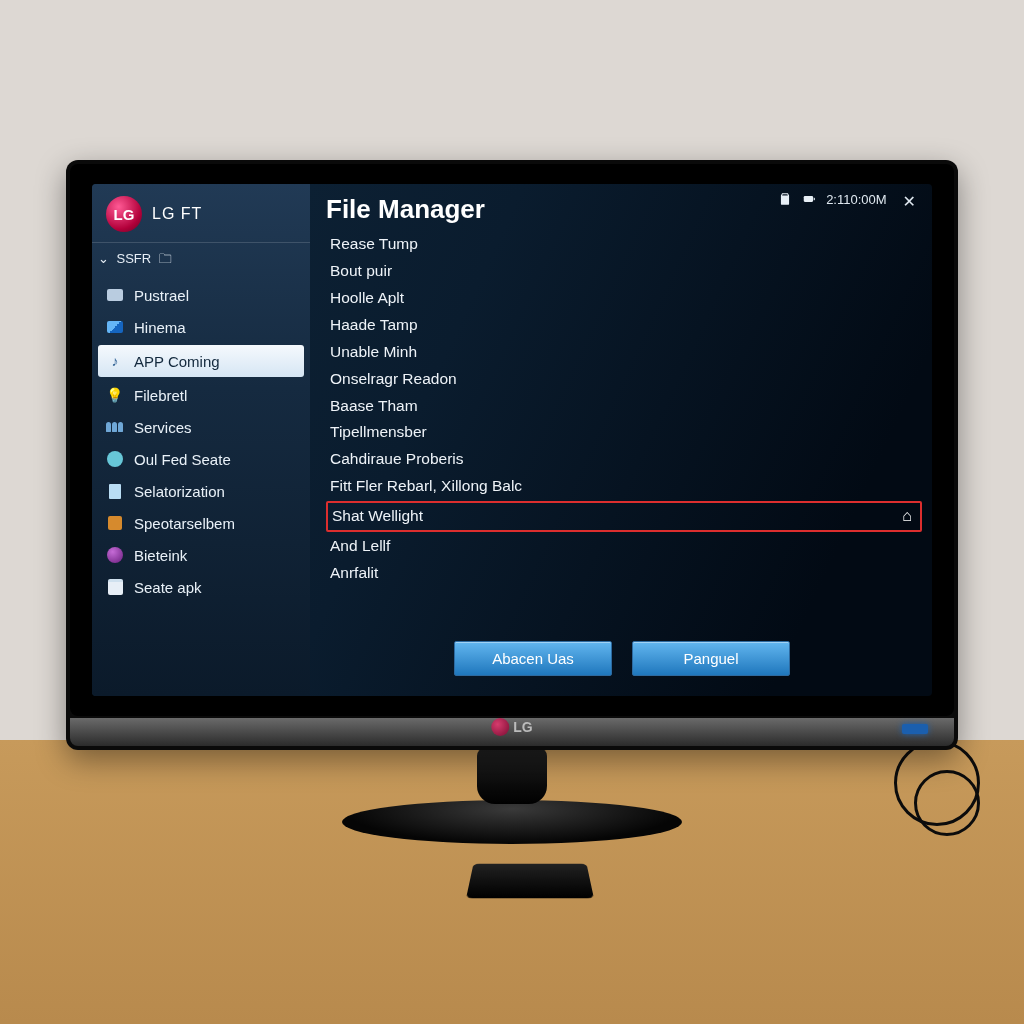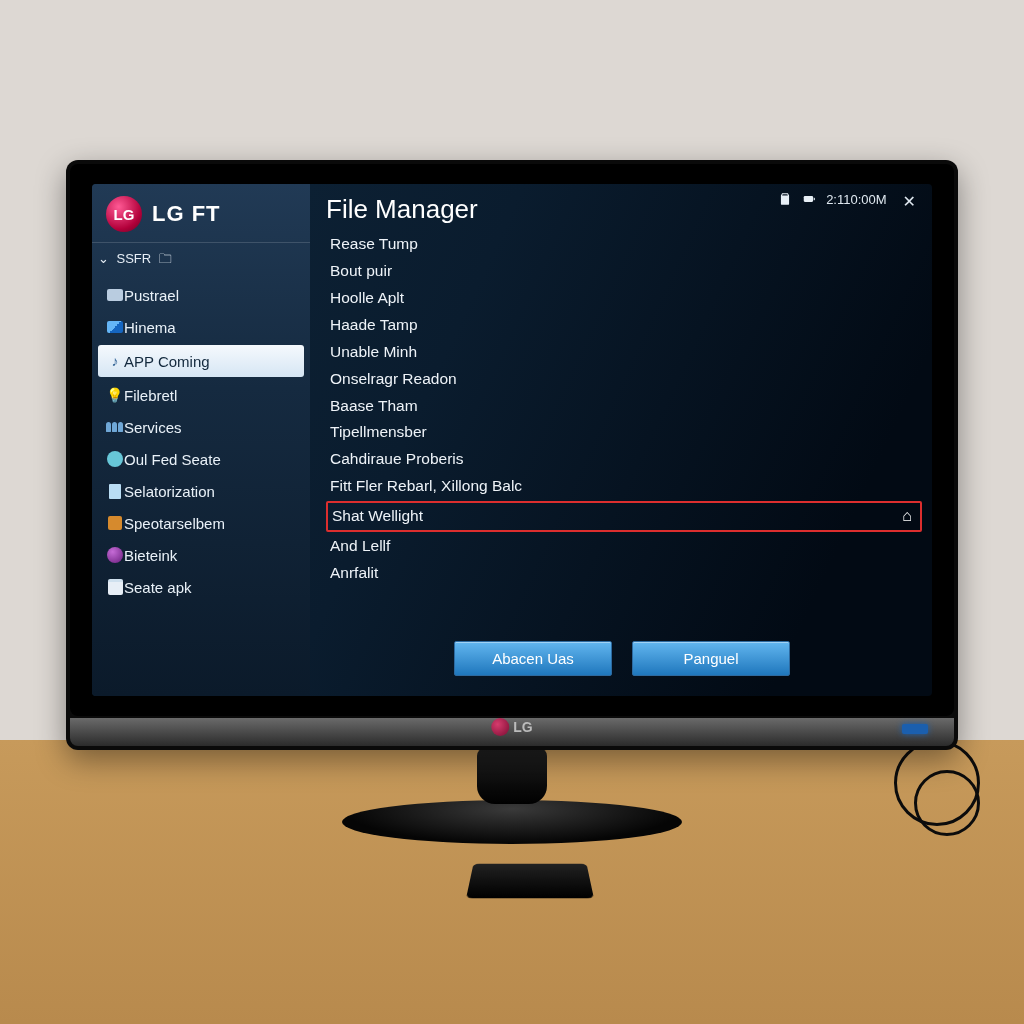--- a/index.html
+++ b/index.html
@@ -21,41 +21,41 @@
   
   .screen{position:absolute;left:22px;right:22px;top:20px;bottom:20px;border-radius:4px;background:linear-gradient(115deg,#0e2438 0%,#0a1c2e 40%,#020a14 85%);color:#fff;overflow:hidden}
   
   .status{position:absolute;right:16px;top:8px;display:flex;align-items:flex-start;gap:10px;font-size:13px;color:#dfe8f0}
   .status .ico{width:14px;height:14px;display:inline-block}
   .status .close{font-size:16px;margin-left:6px;cursor:default}
   
   .sidebar{position:absolute;left:0;top:0;bottom:0;width:218px;background:linear-gradient(#213a55,#152a40 40%,#0b1a2a 100%)}
   .brand{display:flex;align-items:center;gap:10px;padding:12px 14px 10px 14px}
   .brand .logo{width:36px;height:36px;border-radius:50%;background:radial-gradient(circle at 35% 30%,#ff5a95,#b2003a 65%,#5d0622);display:flex;align-items:center;justify-content:center;color:#fff;font-weight:bold;font-size:15px}
-  .brand .txt{color:#fff;font-size:22px;font-weight:bold;letter-spacing:1px}
+  .brand .txt{color:#fff;font-size:16px;font-weight:normal;letter-spacing:1px}
   .cat{padding:6px 6px;font-size:13px;color:#e6eef6;border-top:1px solid rgba(255,255,255,.15)}
   .cat::before{content:"\2304";display:inline-block;transform:rotate(0);margin-right:4px}
   .side-list{padding:2px 0 0 0}
-  .side-item{display:flex;align-items:center;gap:0;padding:7px 14px;font-size:15px;color:#e9f1f8;cursor:default}
+  .side-item{display:flex;align-items:center;gap:10px;padding:7px 14px;font-size:15px;color:#e9f1f8;cursor:default}
   .side-item.active{background:linear-gradient(#f5f9fd,#d6e6f4);color:#12283c;border-radius:3px;margin:2px 6px;padding:7px 8px}
   .side-item .ic{width:18px;height:18px;display:inline-flex;align-items:center;justify-content:center;font-size:14px}
   .ic-box{width:16px;height:12px;background:#b9cce0;border-radius:2px}
   .ic-music{color:#2c5f93}
   .ic-bulb{color:#f4c430}
   .ic-gear{width:16px;height:16px;border-radius:50%;background:#67c7d8}
   .ic-page{width:12px;height:15px;background:#b9ddf4;border-radius:1px}
   .ic-sq{width:14px;height:14px;background:#d68a2d;border-radius:2px}
   .ic-bag{width:15px;height:13px;background:#e7eef6;border-radius:2px;border-top:3px solid #cfe0ee}
   .ic-img{width:16px;height:12px;background:linear-gradient(135deg,#64b5f6 50%,#1565c0 50%);border-radius:2px}
   .ic-people{width:18px;height:10px;display:flex;gap:1px}
   .ic-people span{width:5px;height:10px;background:#6fa7d6;border-radius:3px 3px 1px 1px}
   .ic-ball{width:16px;height:16px;border-radius:50%;background:radial-gradient(circle at 35% 30%,#c56bd6,#6a1e7e)}
   
   .main{position:absolute;left:230px;right:10px;top:6px;bottom:8px}
-  .title{font-size:26px;font-weight:normal;color:#fff;margin:4px 0 6px 4px}
+  .title{font-size:26px;font-weight:bold;color:#fff;margin:4px 0 6px 4px}
   .file-list{padding:0 0 0 4px}
   .file-item{position:relative;font-size:15.5px;color:#eef3f8;padding:3px 4px;line-height:1.35}
   .file-item.hl{border:2px solid #dc2e2e;border-radius:2px;padding:3px 260px 3px 4px;margin:1px 0}
   .file-item.hl .home-ic{position:absolute;right:8px;top:2px;color:#fff;font-size:16px}
   .actions{position:absolute;left:50%;bottom:12px;transform:translateX(-50%);display:flex;gap:20px}
   .btn{min-width:120px;text-align:center;padding:8px 18px;border-radius:2px;color:#fff;font-size:15px;background:linear-gradient(#62b6ef,#1f77bd);border:1px solid #2d6aa0;box-shadow:inset 0 1px 0 rgba(255,255,255,.4)}
 </style>
 </head>
 <body>
 

